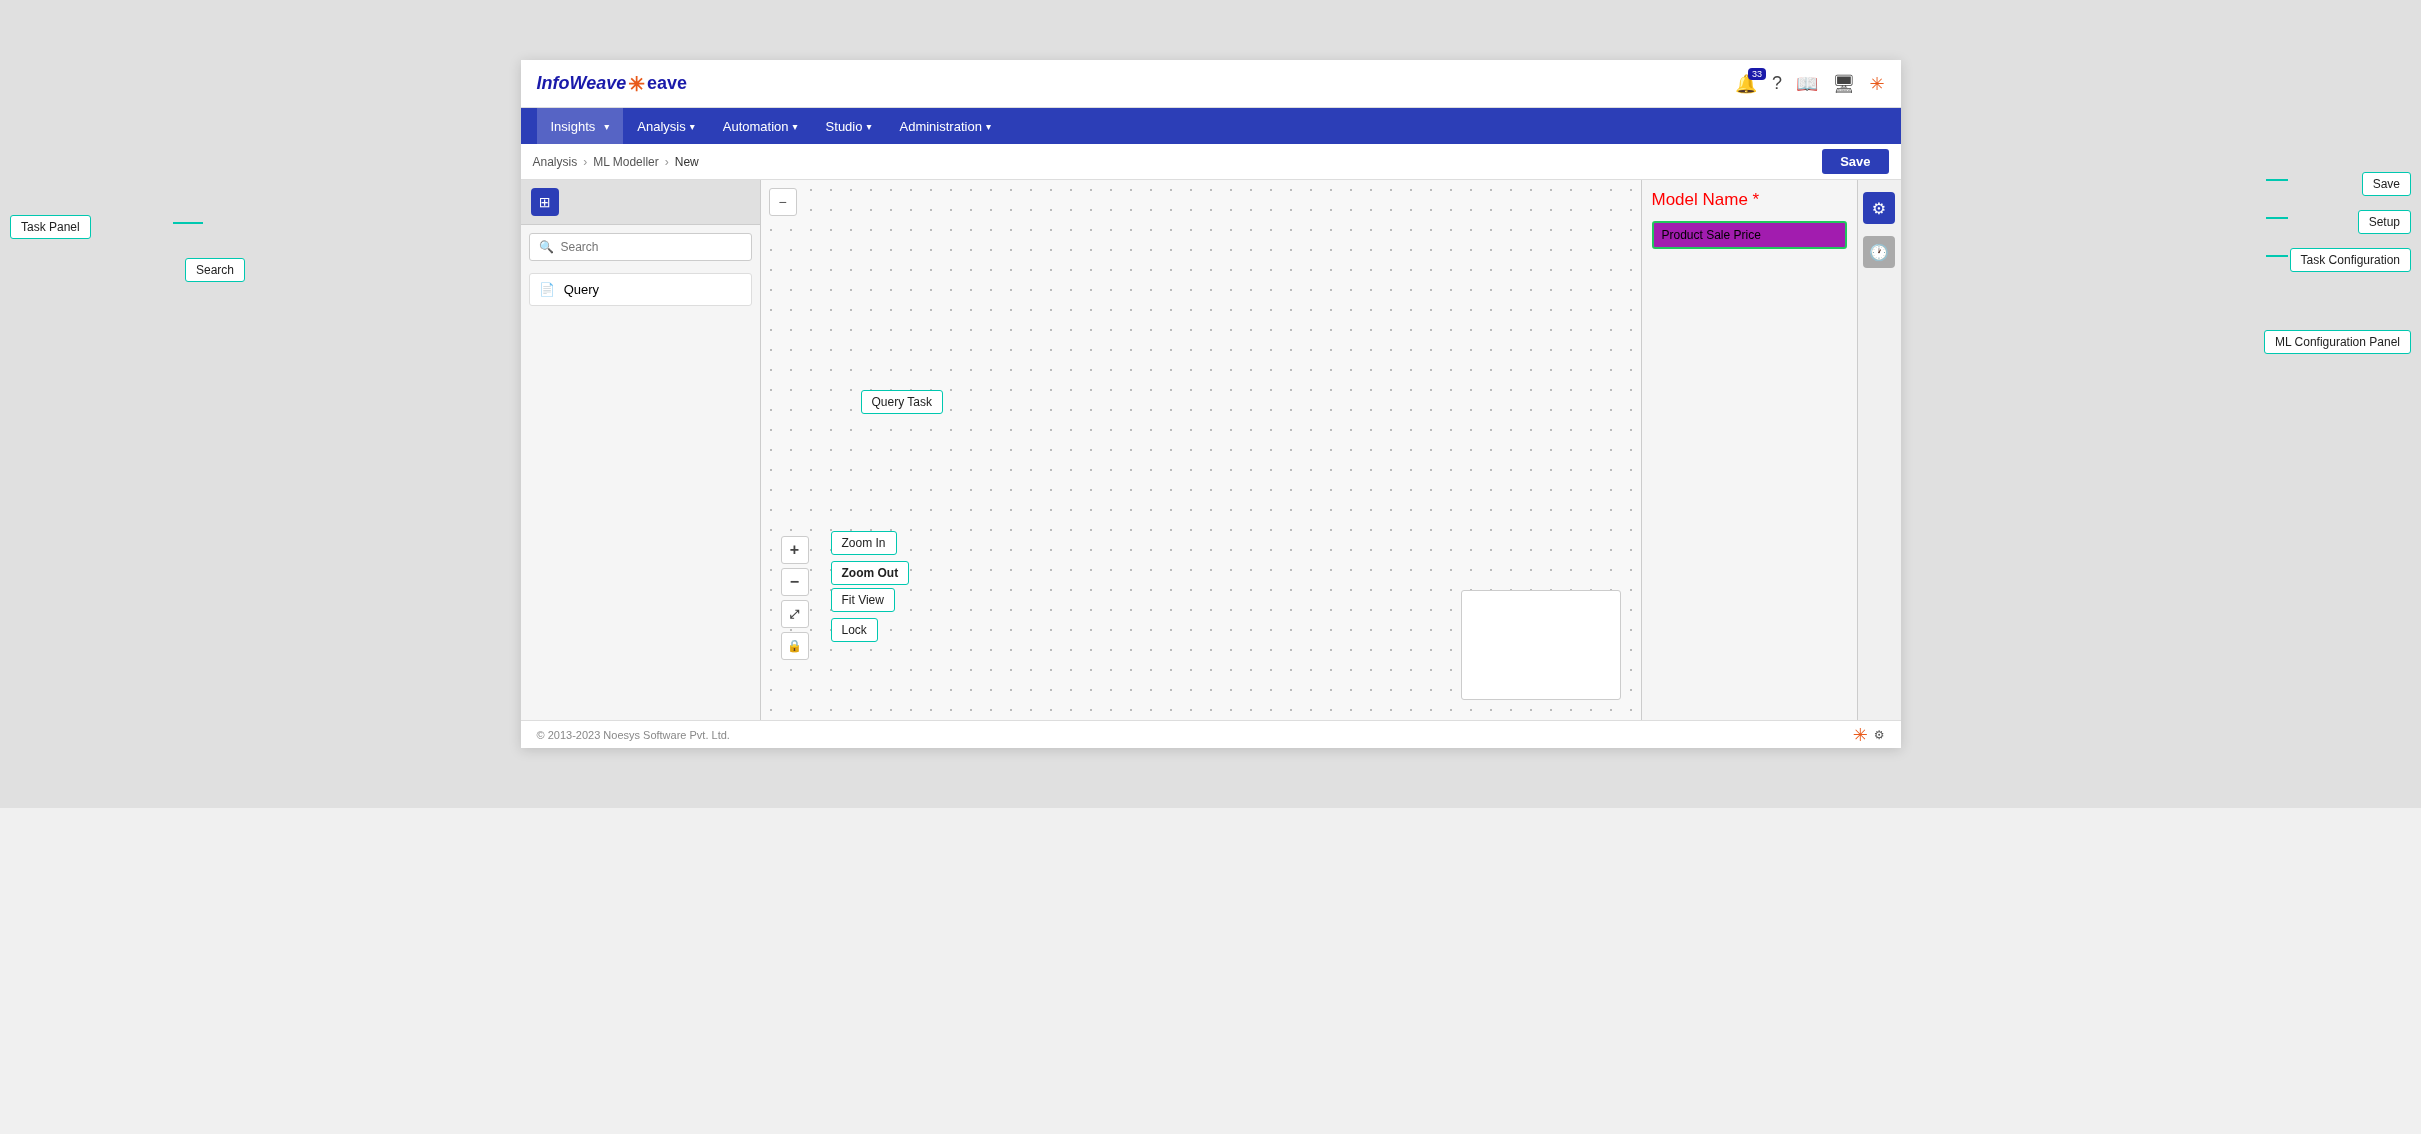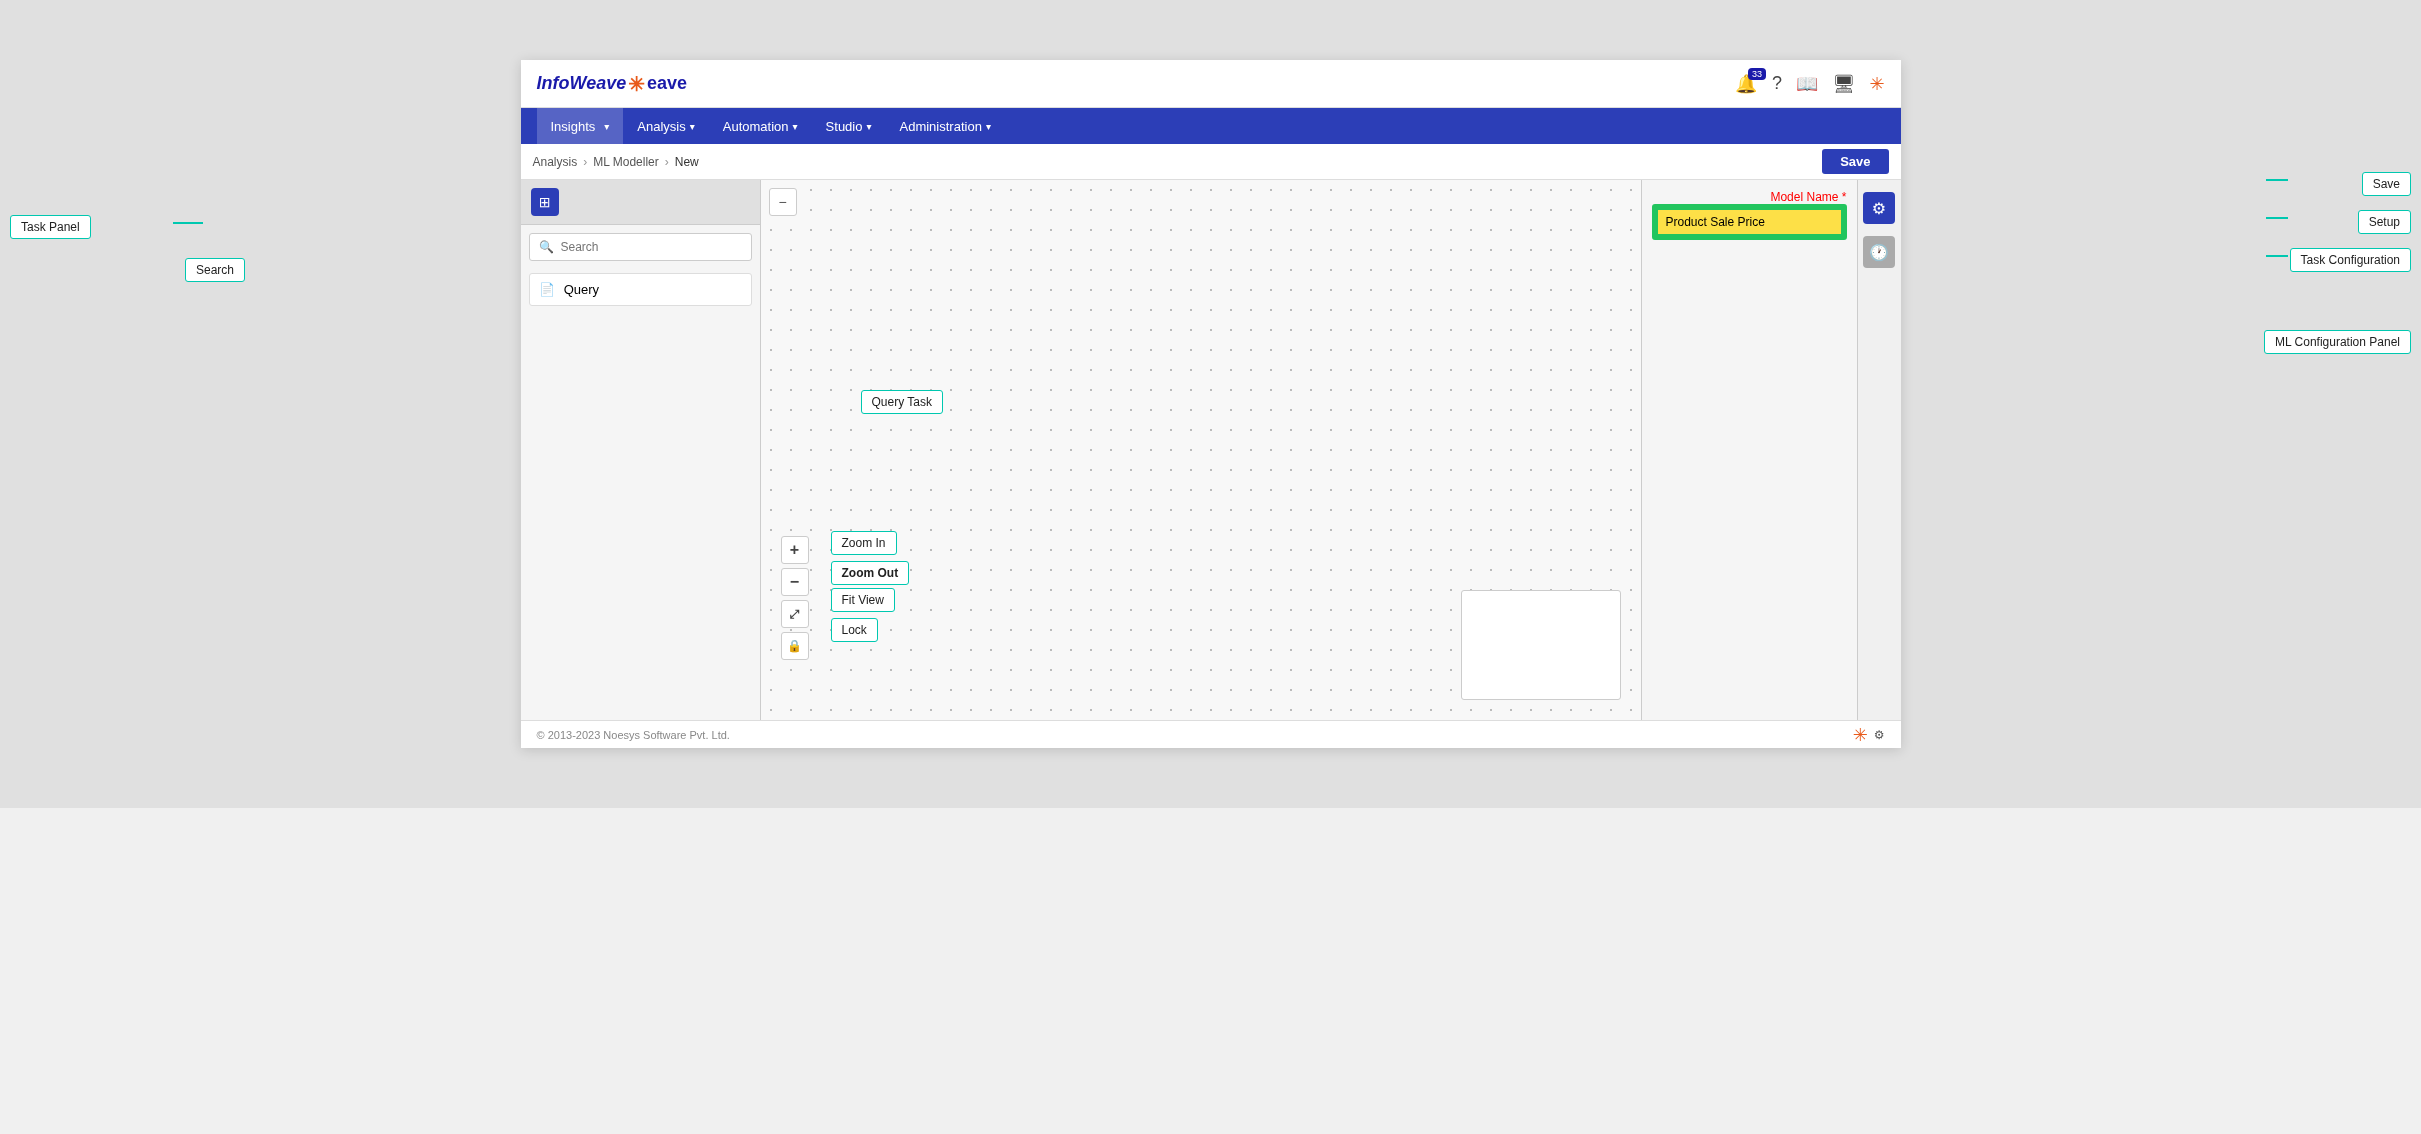--- a/index.html
+++ b/index.html
@@ -116,25 +116,25 @@
     .ml-config-panel {
       width: 260px; background: #f5f5f5; border-left: 1px solid #ccc;
       display: flex; flex-direction: column; flex-shrink: 0;
     }
     .config-icon {
       width: 32px; height: 32px; display: flex; align-items: center; justify-content: center;
       background: #2c3eb7; border-radius: 4px; color: #fff; font-size: 16px;
       cursor: pointer; margin: 4px;
     }
     .config-icon.gray { background: #aaa; }
-    .field-label { font-size: 12px; color: #666; margin-bottom: 0; text-align: right; }
+    .field-label { font-size: 17px; color: #666; margin-bottom: 11px; }
     .field-label span { color: red; }
     .field-input {
-      width: 100%; padding: 5px 8px; border: 6px solid #22c55e; border-radius: 3px;
-      font-size: 12px; background: #fde047;
+      width: 100%; padding: 5px 8px; border: 2px solid #22c55e; border-radius: 3px;
+      font-size: 12px; background: #a21caf;
     }
 
     
     .footer {
       background: #fff; border-top: 1px solid #ddd; padding: 4px 16px;
       font-size: 11px; color: #888; display: flex; align-items: center; 
       justify-content: space-between; height: 28px;
     }
     .footer-logo { display: flex; align-items: center; gap: 6px; }
 

